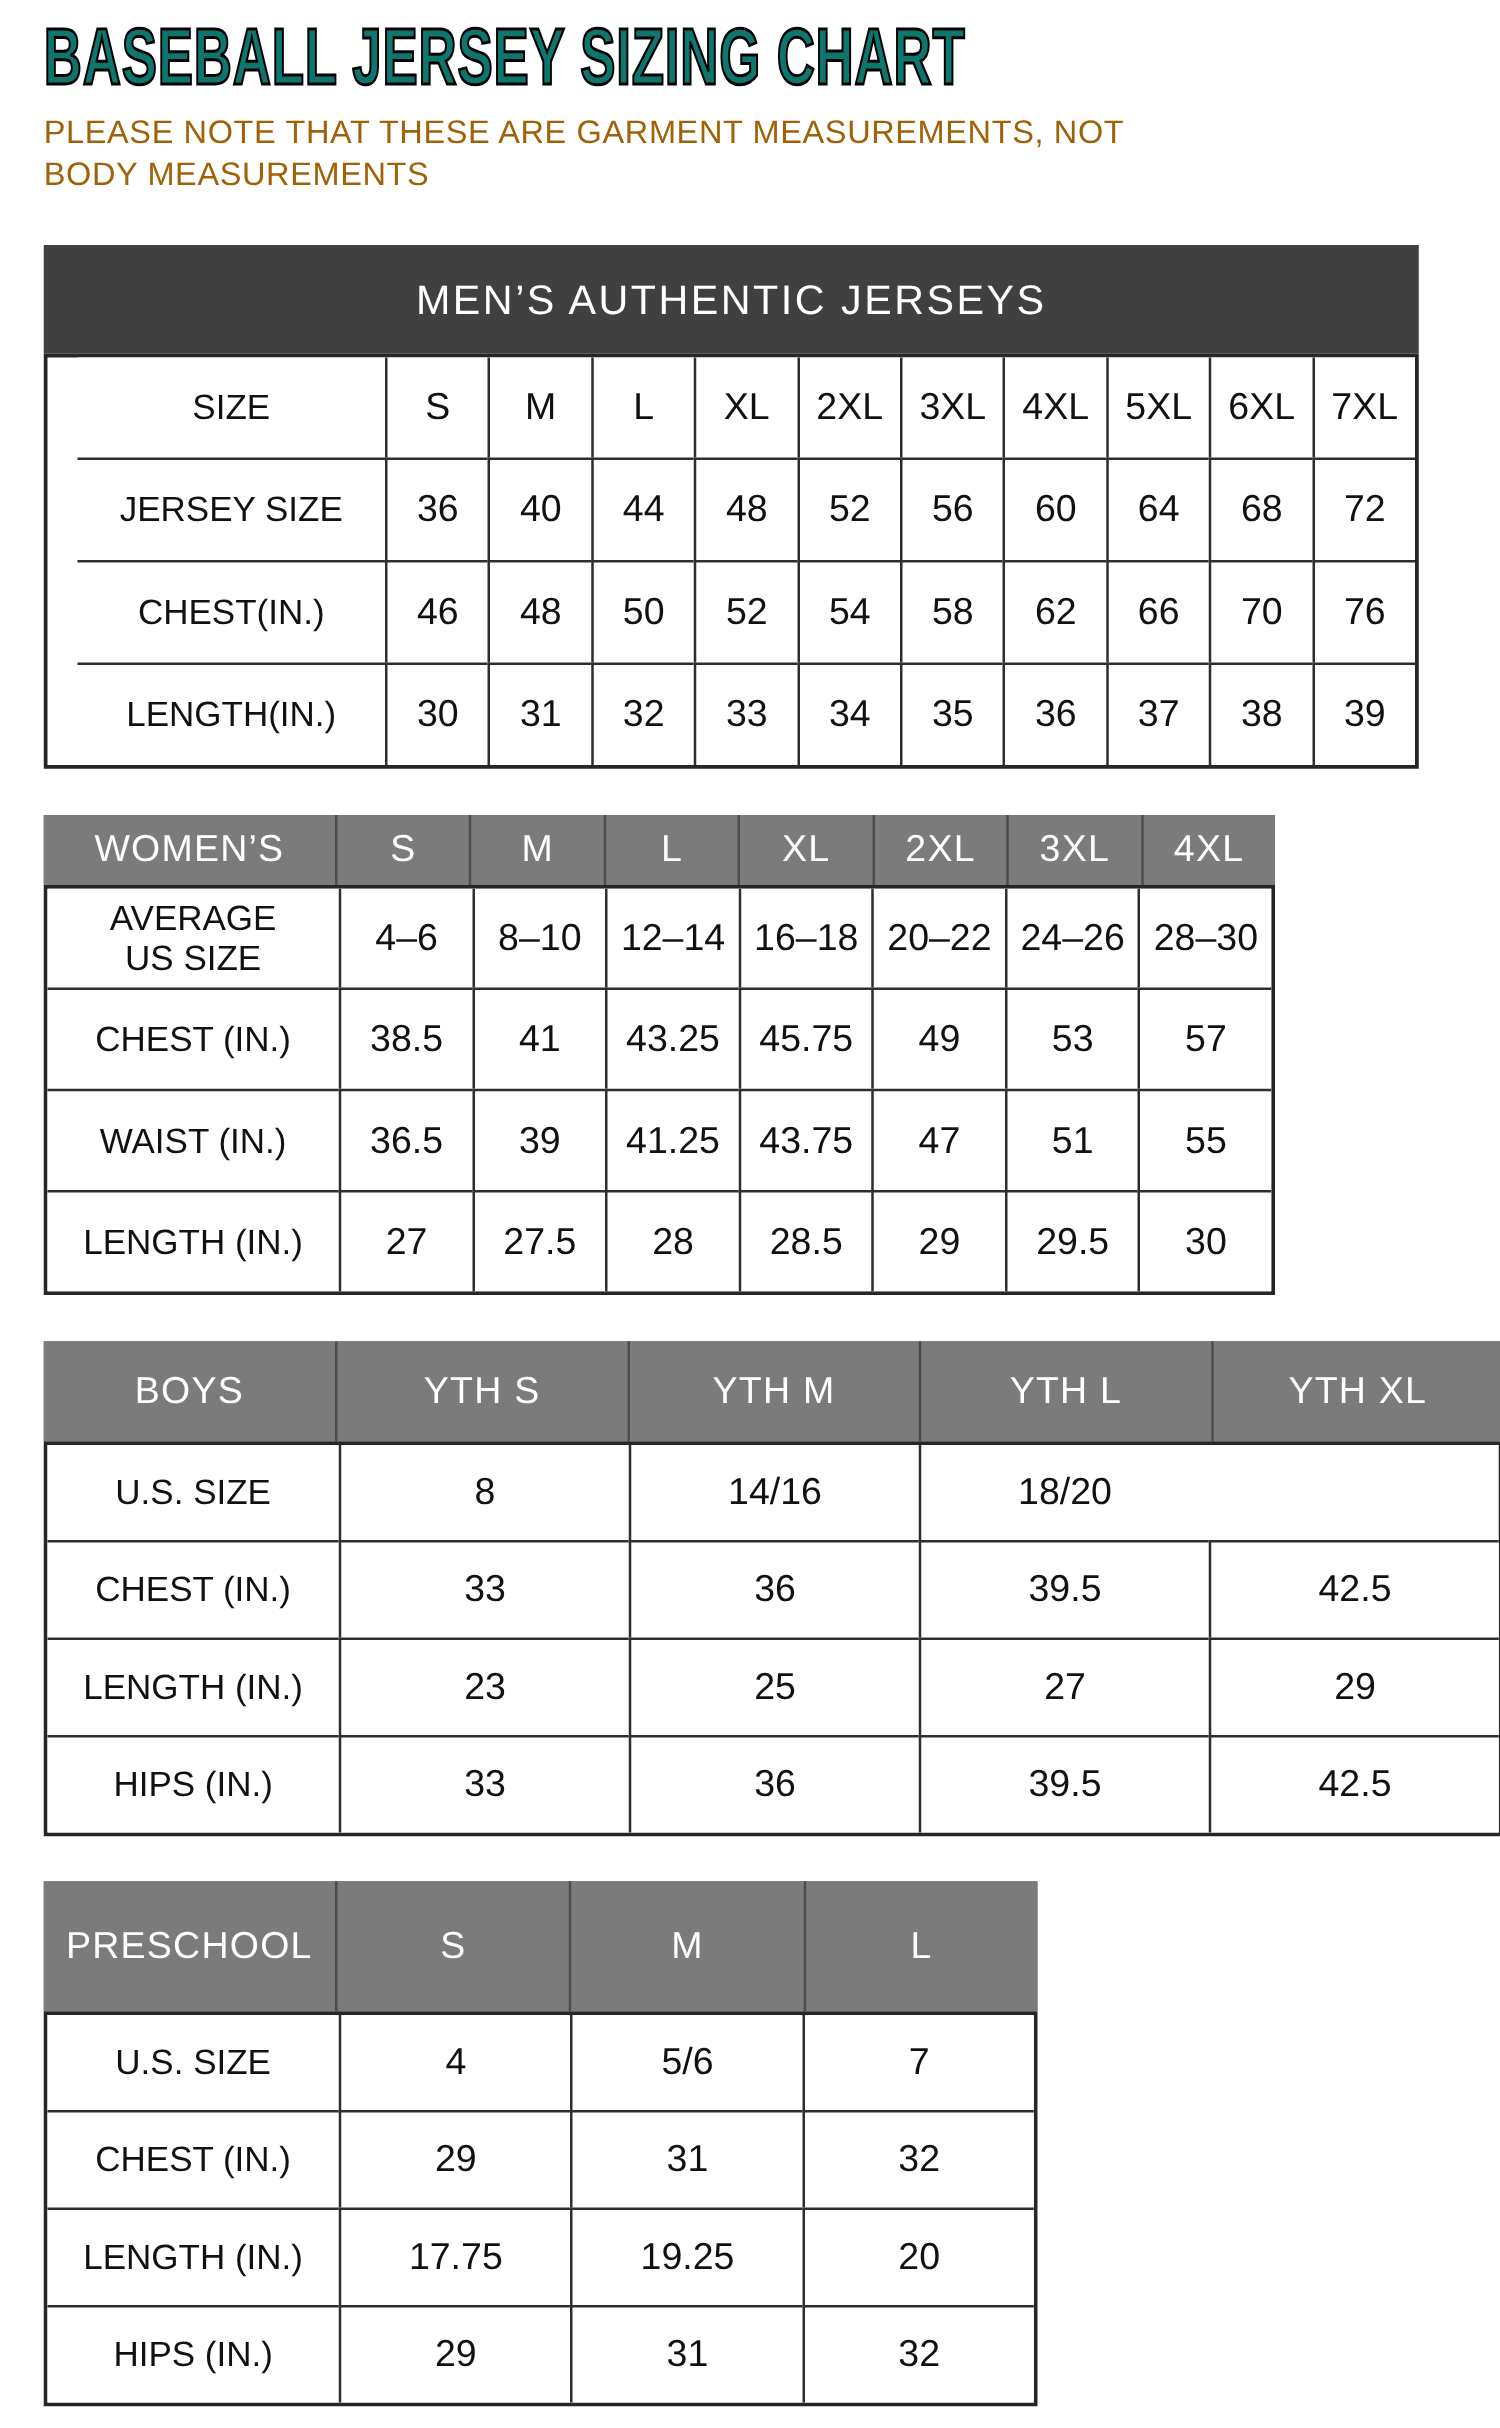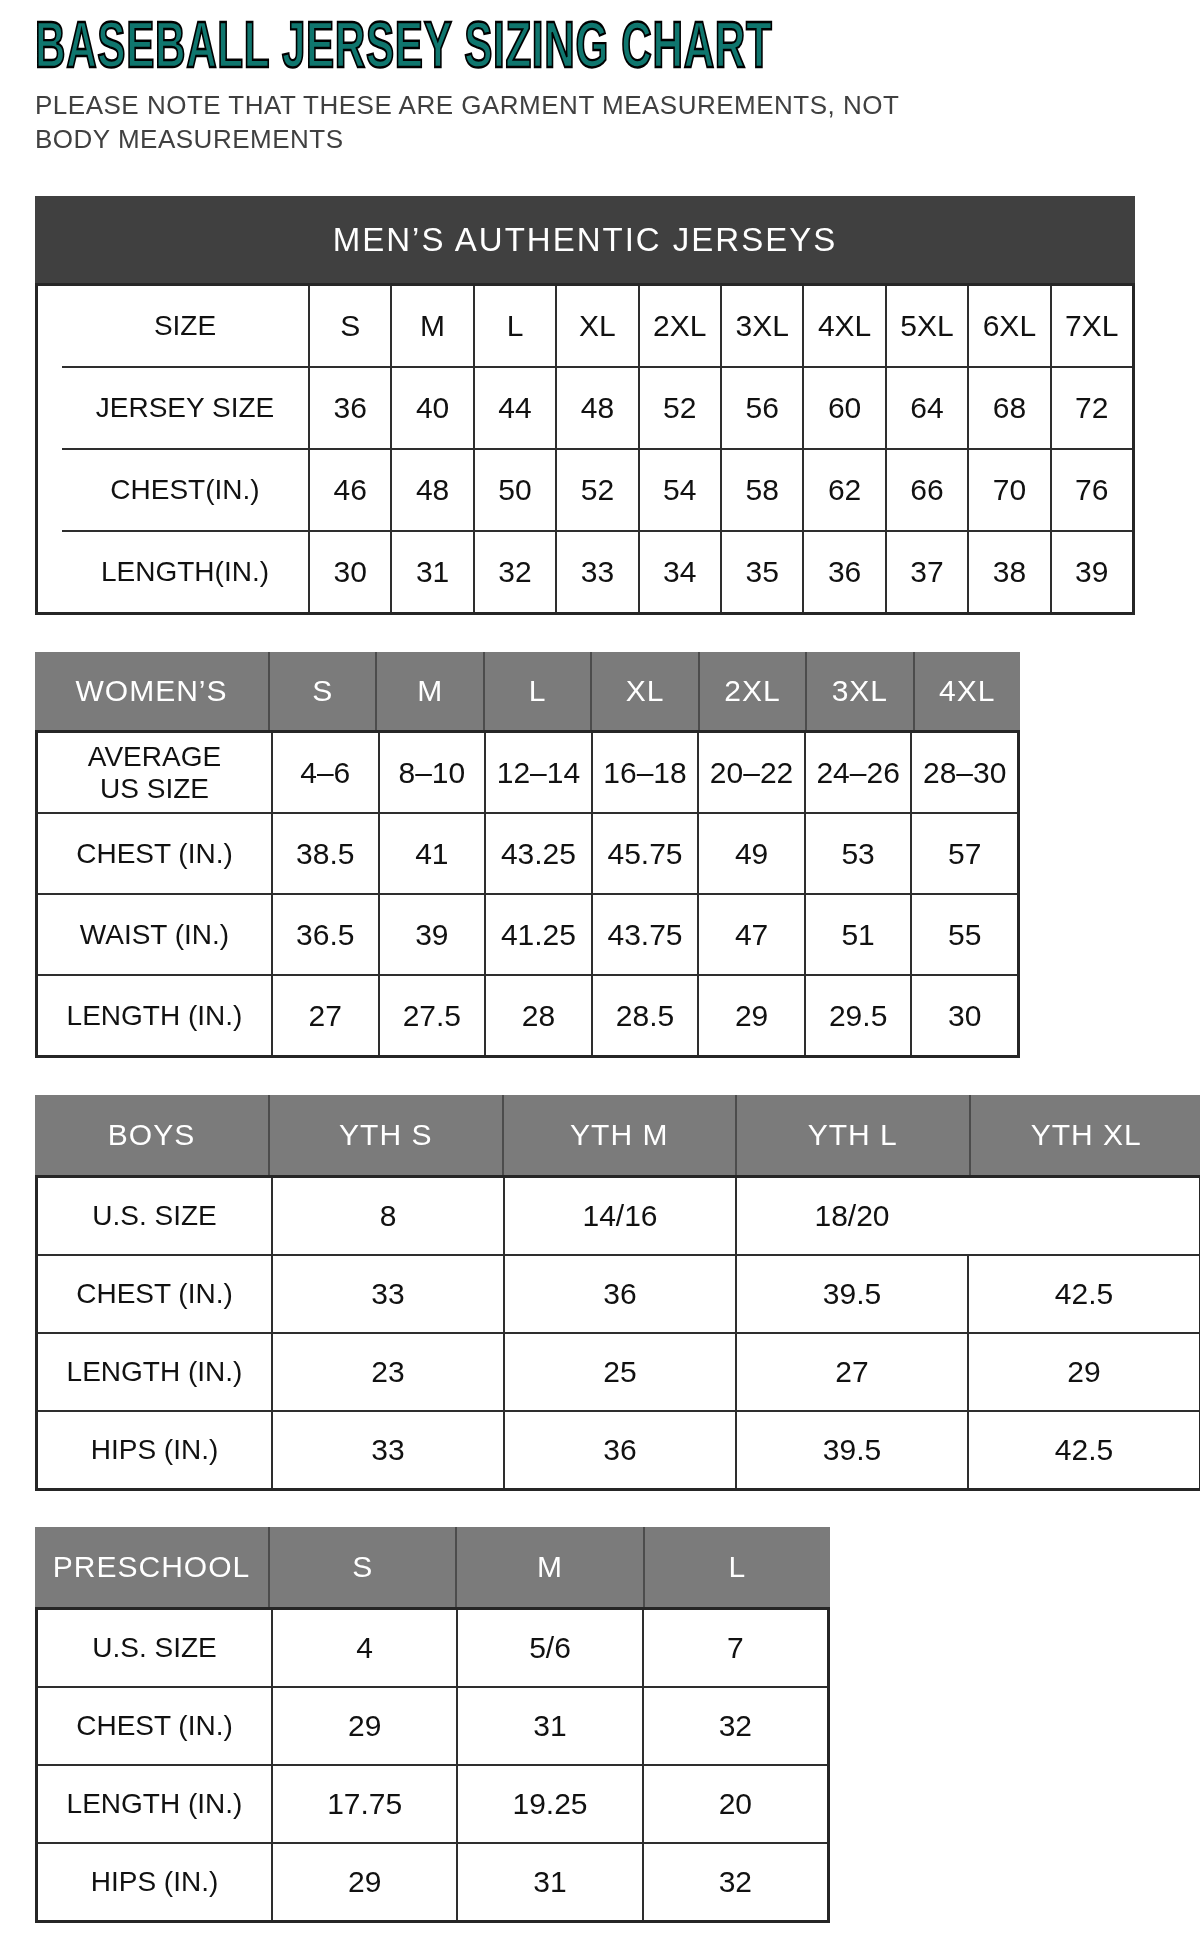--- a/index.html
+++ b/index.html
@@ -23,21 +23,21 @@
     white-space: nowrap;
     font-weight: bold;
     letter-spacing: 1px;
     -webkit-text-stroke: 2.4px #000;
   }
 
   
   .note {
     margin: 14px 0 0 0;
     width: 905px;
-    color: #404040;
+    color: #a16207;
     font-size: 26px;
     line-height: 34px;
     letter-spacing: 0.5px;
     font-weight: normal;
   }
   .footer {
     margin: 15px 0 0 0;
     color: #f20000;
     font-size: 26px;
     letter-spacing: 1px;
@@ -89,33 +89,33 @@
 
   
   .t-mens { width: 1100px; margin-top: 40px; }
   .t-mens .banner { height: 87px; }
   .t-mens .trow { grid-template-columns: 246px repeat(10, 1fr); padding-left: 24px; }
   .t-mens .cell { height: 80px; }
 
   
   .t-womens { width: 985px; margin-top: 37px; }
   .t-womens .ghead, .t-womens .trow { grid-template-columns: 233px repeat(7, 1fr); }
-  .t-womens .gcell { height: 78px; }
+  .t-womens .gcell { height: 56px; }
   .t-womens .cell { height: 79px; }
 
   
   .t-boys { width: 1167px; margin-top: 37px; }
   .t-boys .ghead, .t-boys .trow { grid-template-columns: 233px repeat(4, 1fr); }
   .t-boys .gcell { height: 80px; }
   .t-boys .cell { height: 76px; }
 
   
   .t-preschool { width: 795px; margin-top: 36px; }
   .t-preschool .ghead, .t-preschool .trow { grid-template-columns: 233px repeat(3, 1fr); }
-  .t-preschool .gcell { height: 80px; }
+  .t-preschool .gcell { height: 104px; }
   .t-preschool .cell { height: 76px; }
 </style>
 </head>
 <body>
 
 <div class="page">
 
   <h1 class="title"><span class="squeeze">BASEBALL JERSEY SIZING CHART</span></h1>
 
   <p class="note">PLEASE NOTE THAT THESE ARE GARMENT MEASUREMENTS, NOT BODY MEASUREMENTS</p>

